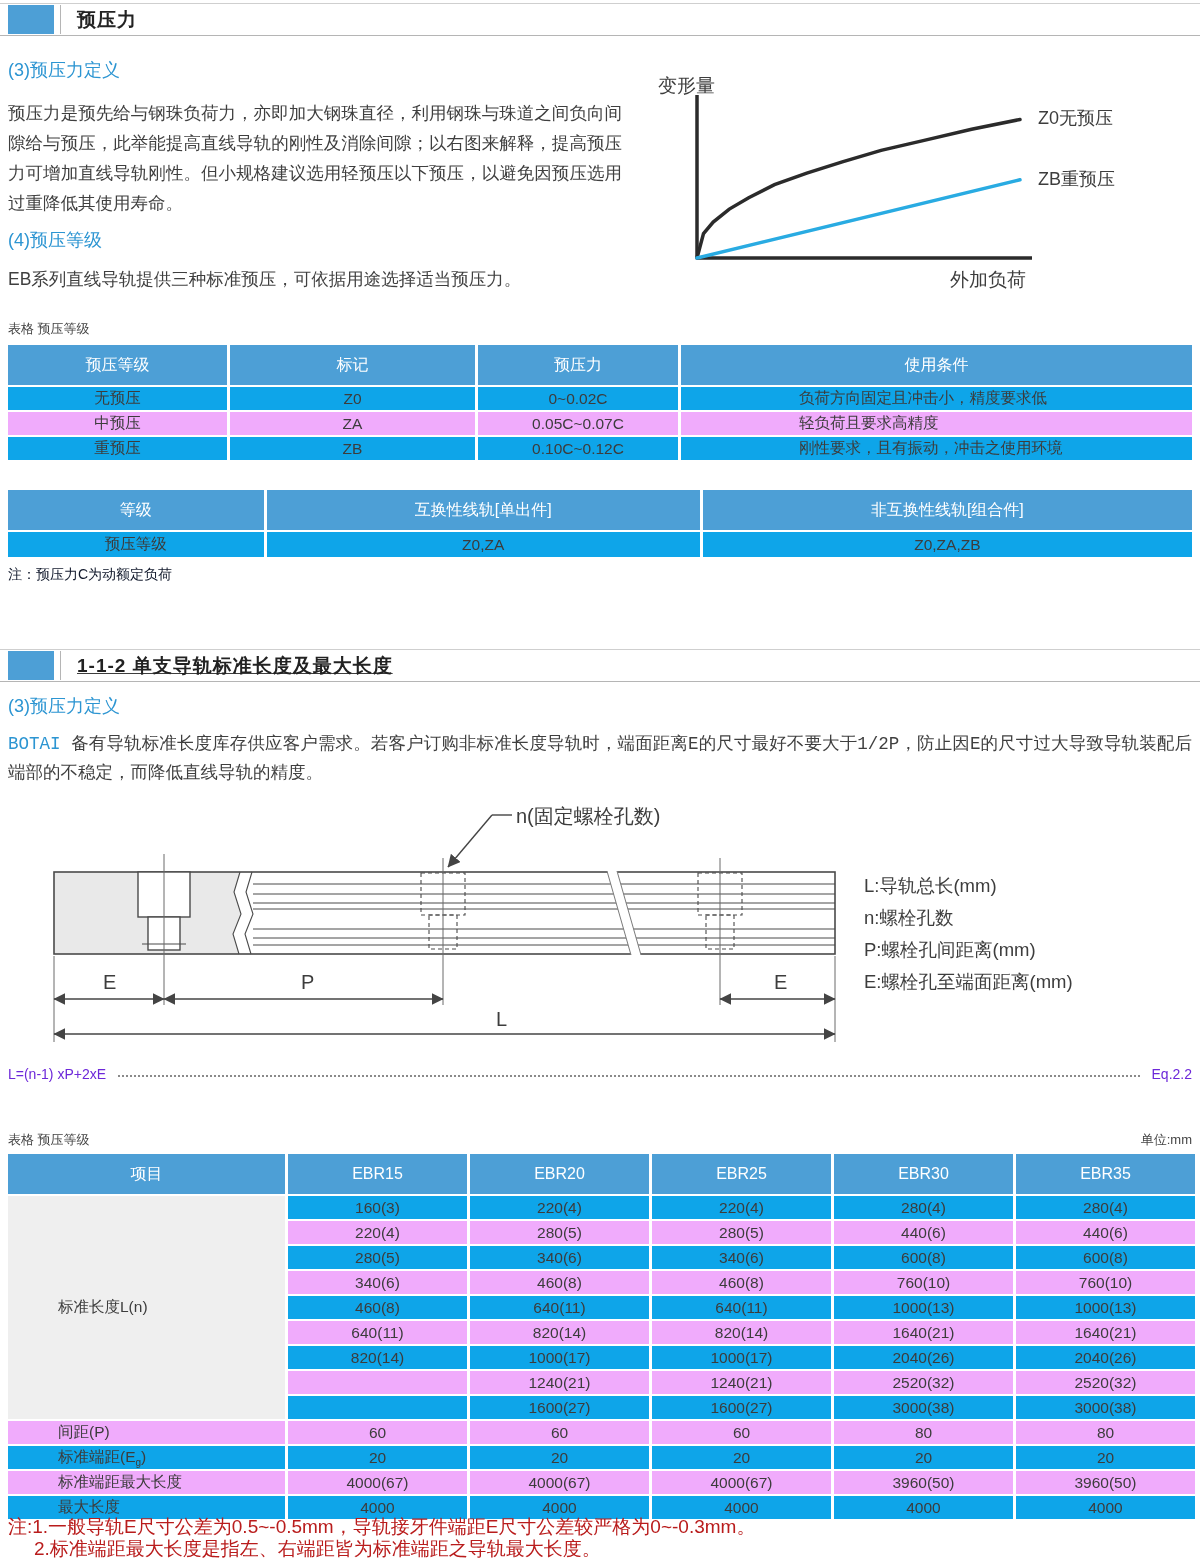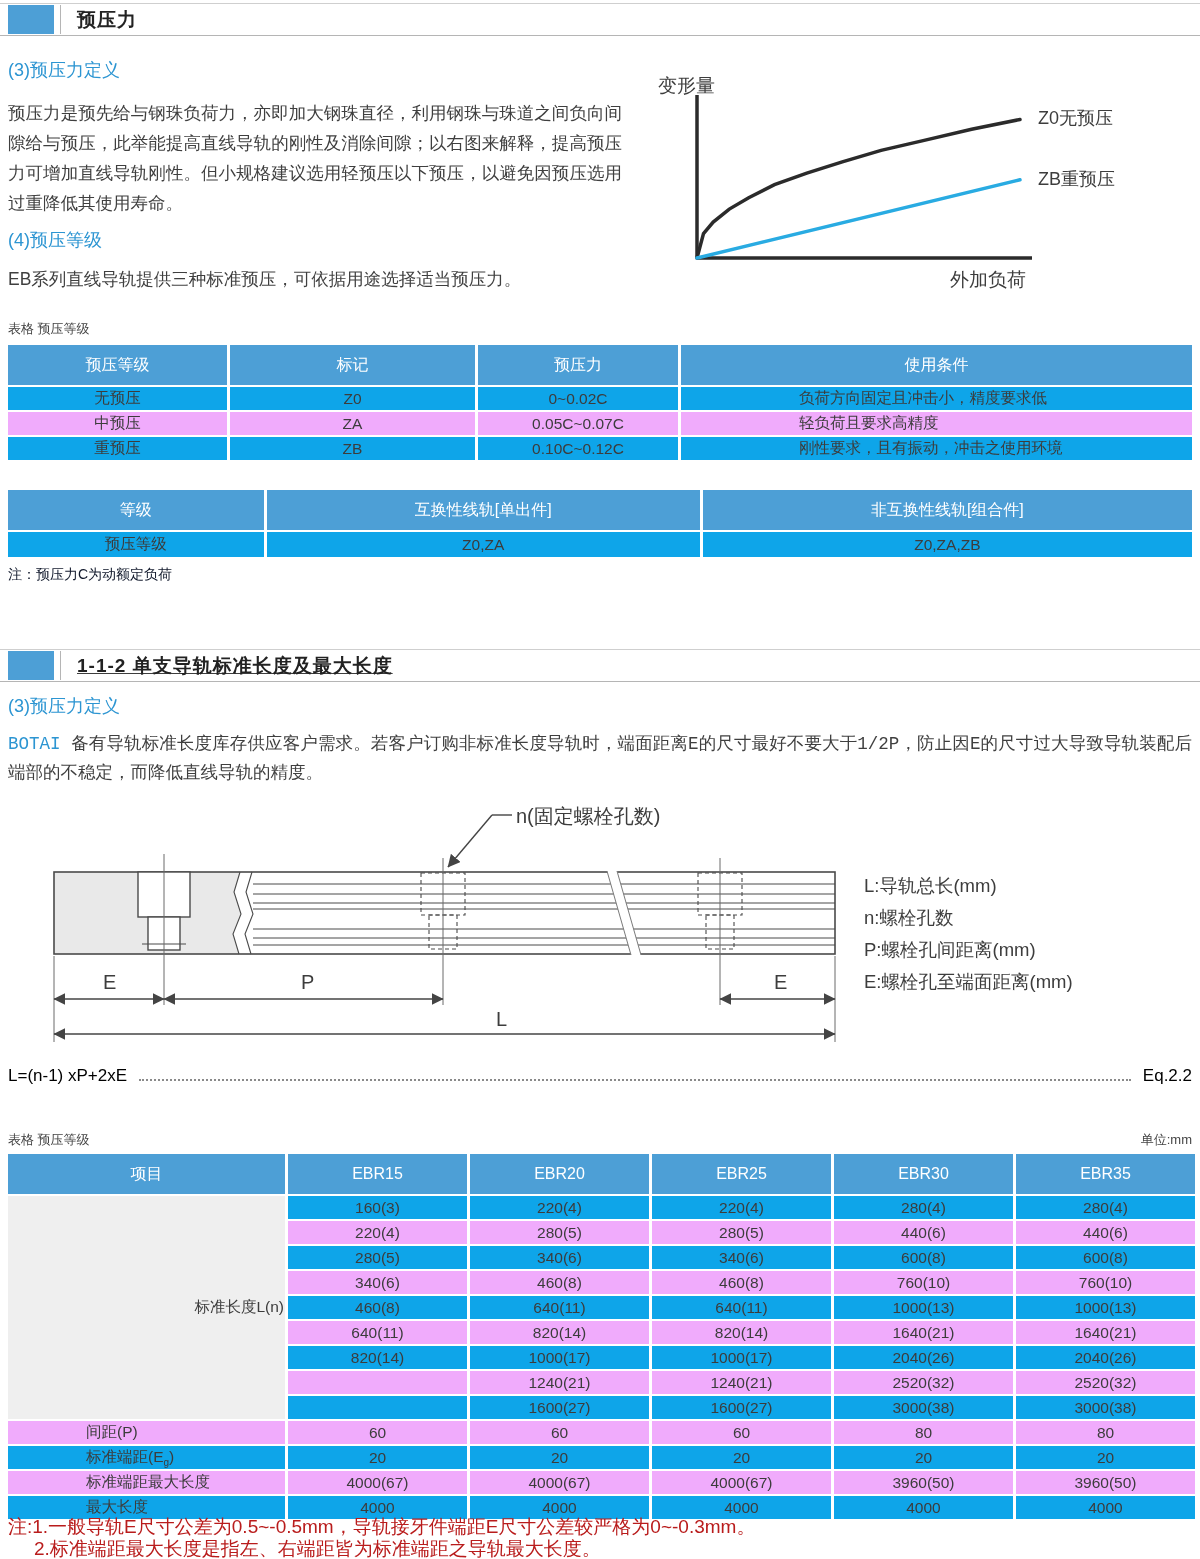--- a/index.html
+++ b/index.html
@@ -24,30 +24,30 @@
   th{background:#4d9fd6;color:#fff;font-weight:normal;font-size:16px;height:38px;text-align:center;}
   td{font-size:15.5px;height:21px;text-align:center;color:#3c3c3c;}
   tr.rl td{background:#0ea5e9;}
   tr.rd td{background:#f0abfc;}
   .t1{position:absolute;left:5px;top:343px;width:1190px;}
   .t1 td.cond{text-align:left;padding-left:118px;}
   .t2{position:absolute;left:5px;top:488px;width:1190px;}
   .t2 td{height:23px;}
   .note{position:absolute;font-size:14px;color:#0f172a;}
   .t3{position:absolute;left:5px;top:1152px;width:1190px;}
-  .t3 td.lbl{text-align:left;padding-left:78px;}
-  .t3 td.merge{background:#efefef;text-align:right;padding-left:50px;vertical-align:middle;font-size:15.5px;}
+  .t3 td.lbl{text-align:left;padding-left:50px;}
+  .t3 td.merge{background:#efefef;text-align:left;padding-left:50px;vertical-align:middle;font-size:15.5px;}
   sub{font-size:10px;}
 
   .chartbox{position:absolute;left:645px;top:58px;width:550px;height:240px;}
   .diagbox{position:absolute;left:8px;top:792px;width:1184px;height:268px;}
   svg text{fill:#3d3d3d;}
 
   .formula{position:absolute;left:8px;top:1066px;width:1184px;display:flex;align-items:flex-end;
-           font-size:17px;color:#000000;}
+           font-size:14px;color:#6d28d9;}
   .formula .dots{flex:1;border-bottom:2px dotted #8a8a8a;margin:0 12px 5px 12px;height:1px;}
 
   .fnotes{position:absolute;left:8px;top:1516px;font-size:19px;line-height:22px;color:#b91c1c;}
   .fnotes .n2{padding-left:26px;}
 </style>
 </head>
 <body>
 
 <div class="page">
 

